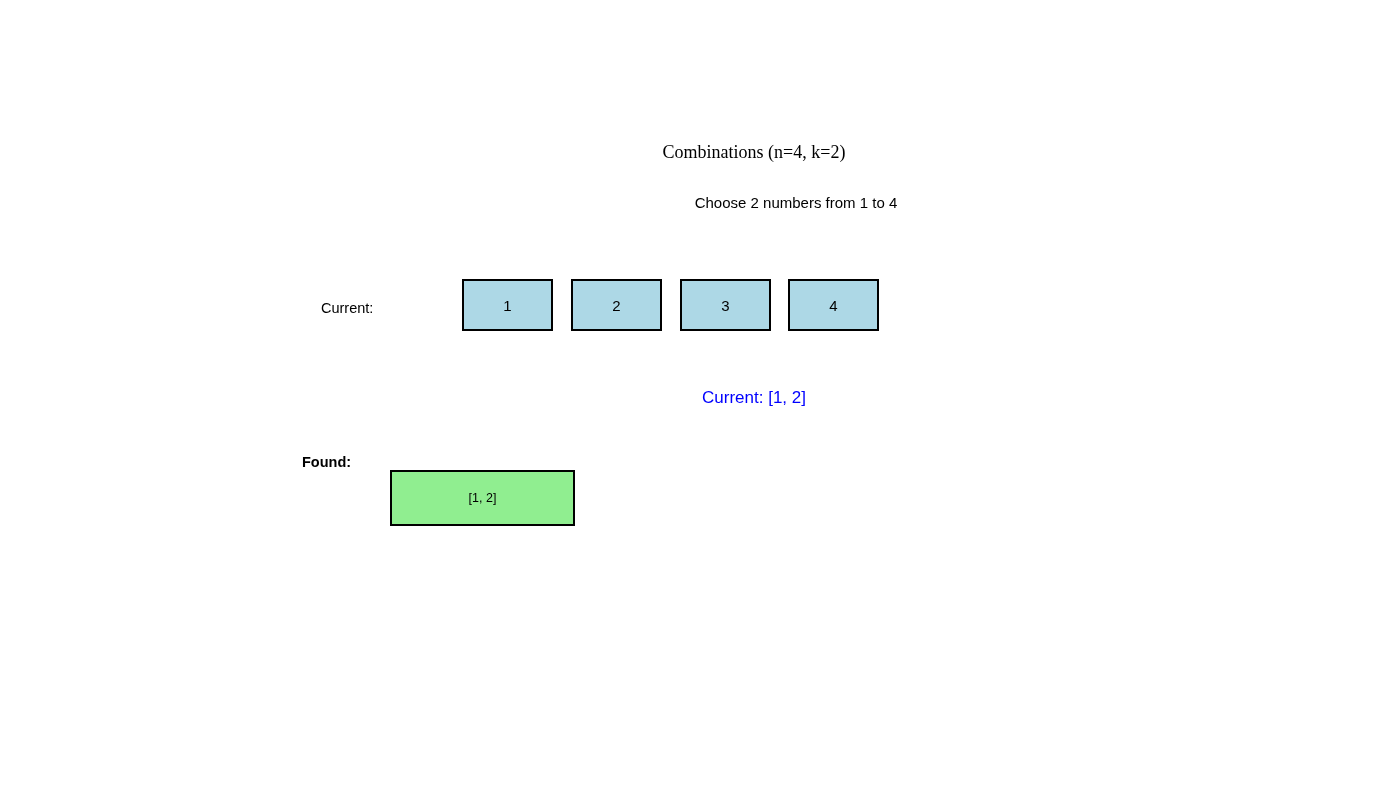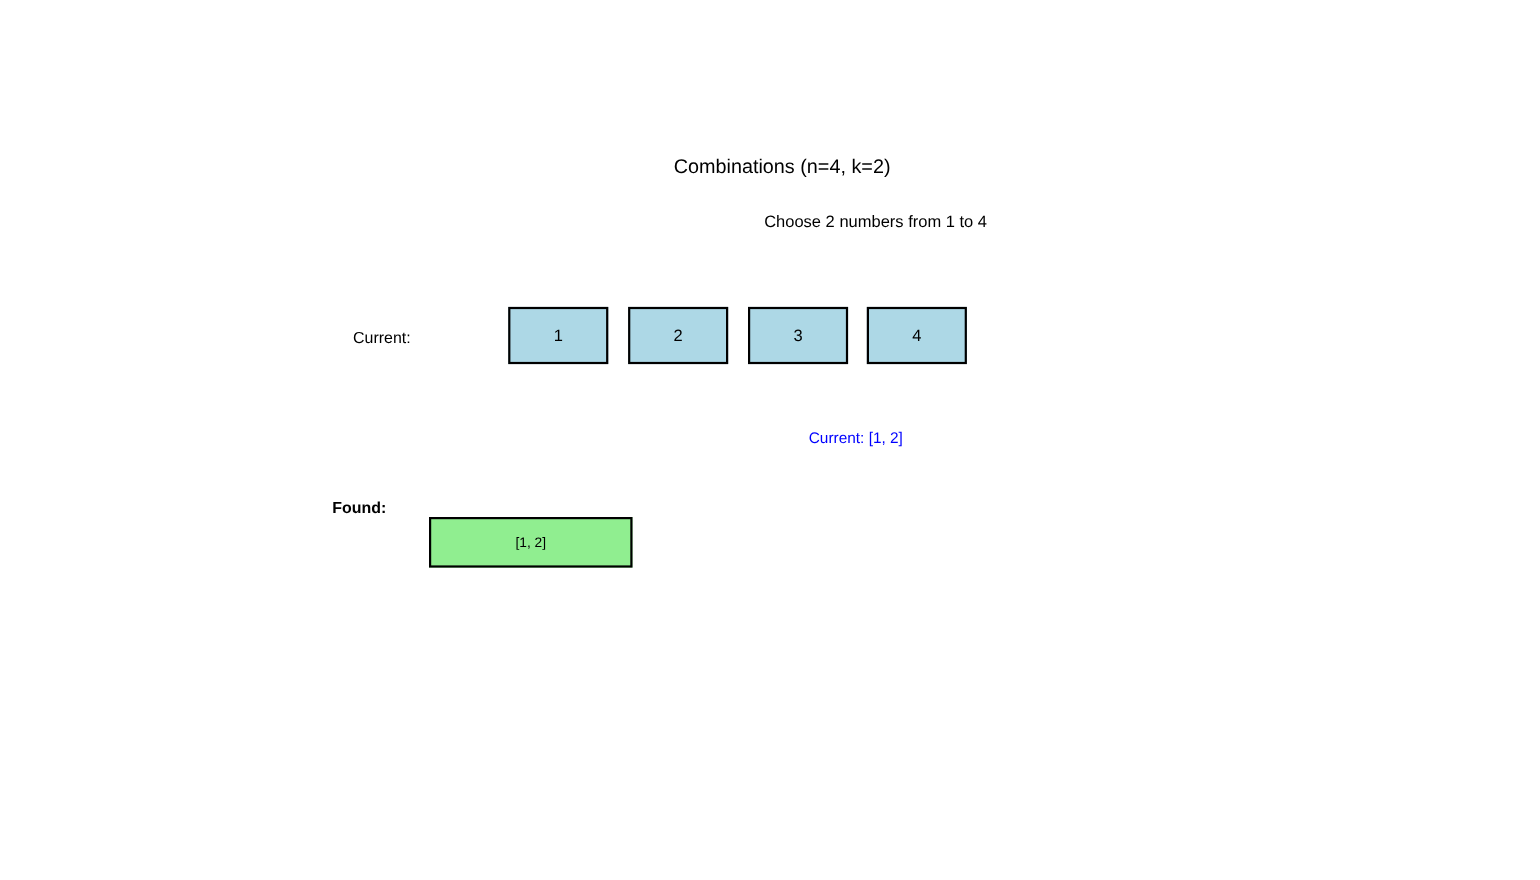--- a/index.html
+++ b/index.html
@@ -21,23 +21,24 @@
     transform: translate(-50%, -50%);
     white-space: nowrap;
   }
   .left-label {
     position: absolute;
     transform: translateY(-50%);
     white-space: nowrap;
     font-size: 14.5px;
   }
   #title {
-    left: 711px;
+    left: 754px;
     top: 152px;
     font-size: 18px;
+    font-family: Liberation Serif, serif;
   }
   #subtitle {
     left: 753px;
     top: 202px;
     font-size: 15px;
     margin-left: 43px;
   }
   #numbers-label { left: 321px; top: 308px; }
   #found-label   { left: 302px; top: 462px; font-weight: bold; }
   .num-box {
@@ -53,30 +54,29 @@
     justify-content: center;
     font-size: 15px;
   }
   #num-box-0 { left: 462px; }
   #num-box-1 { left: 571px; }
   #num-box-2 { left: 680px; }
   #num-box-3 { left: 788px; }
   #current-text {
     left: 754px;
     top: 398px;
-    font-size: 14px;
+    font-size: 17px;
     color: var(--current-color, #0000FF);
-    margin-left: 24px;
   }
   .found-box {
     position: absolute;
     left: 390px;
     top: 470px;
     width: 185px;
-    height: 46px;
+    height: 56px;
     box-sizing: border-box;
     background: var(--found-box-color, #90EE90);
     border: 2px solid var(--border-color, #000000);
     display: flex;
     align-items: center;
     justify-content: center;
     font-size: 12.5px;
   }
 </style>
 </head>

